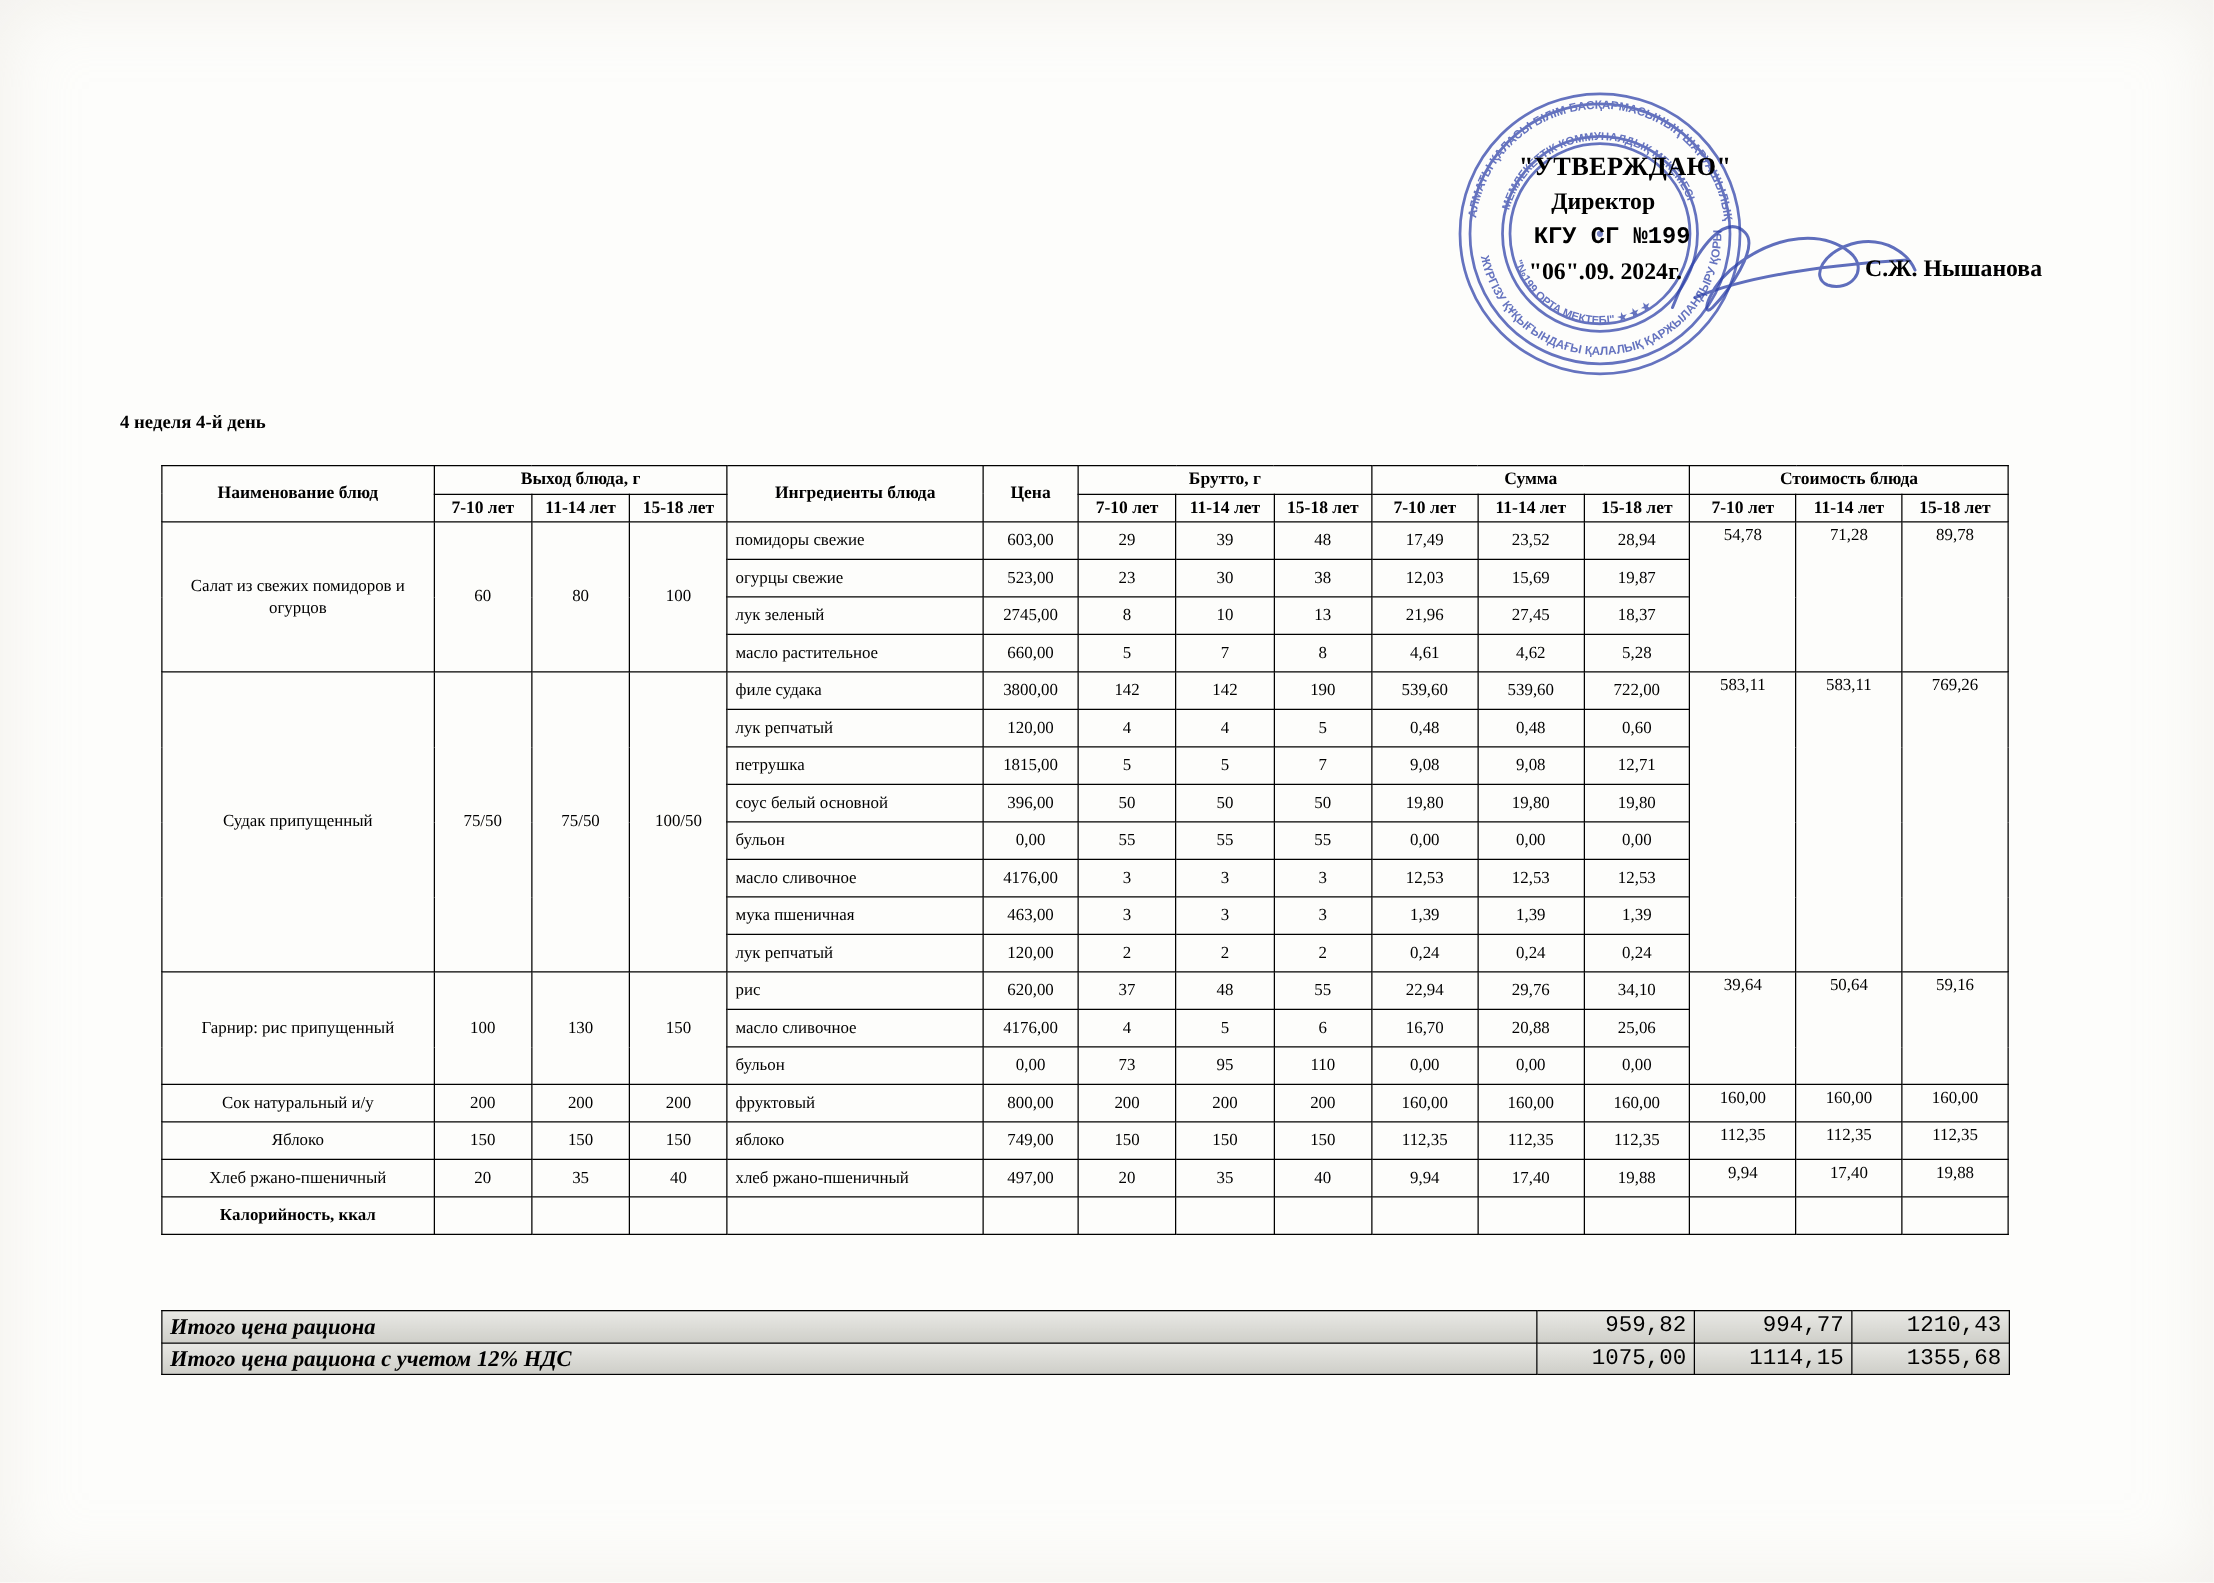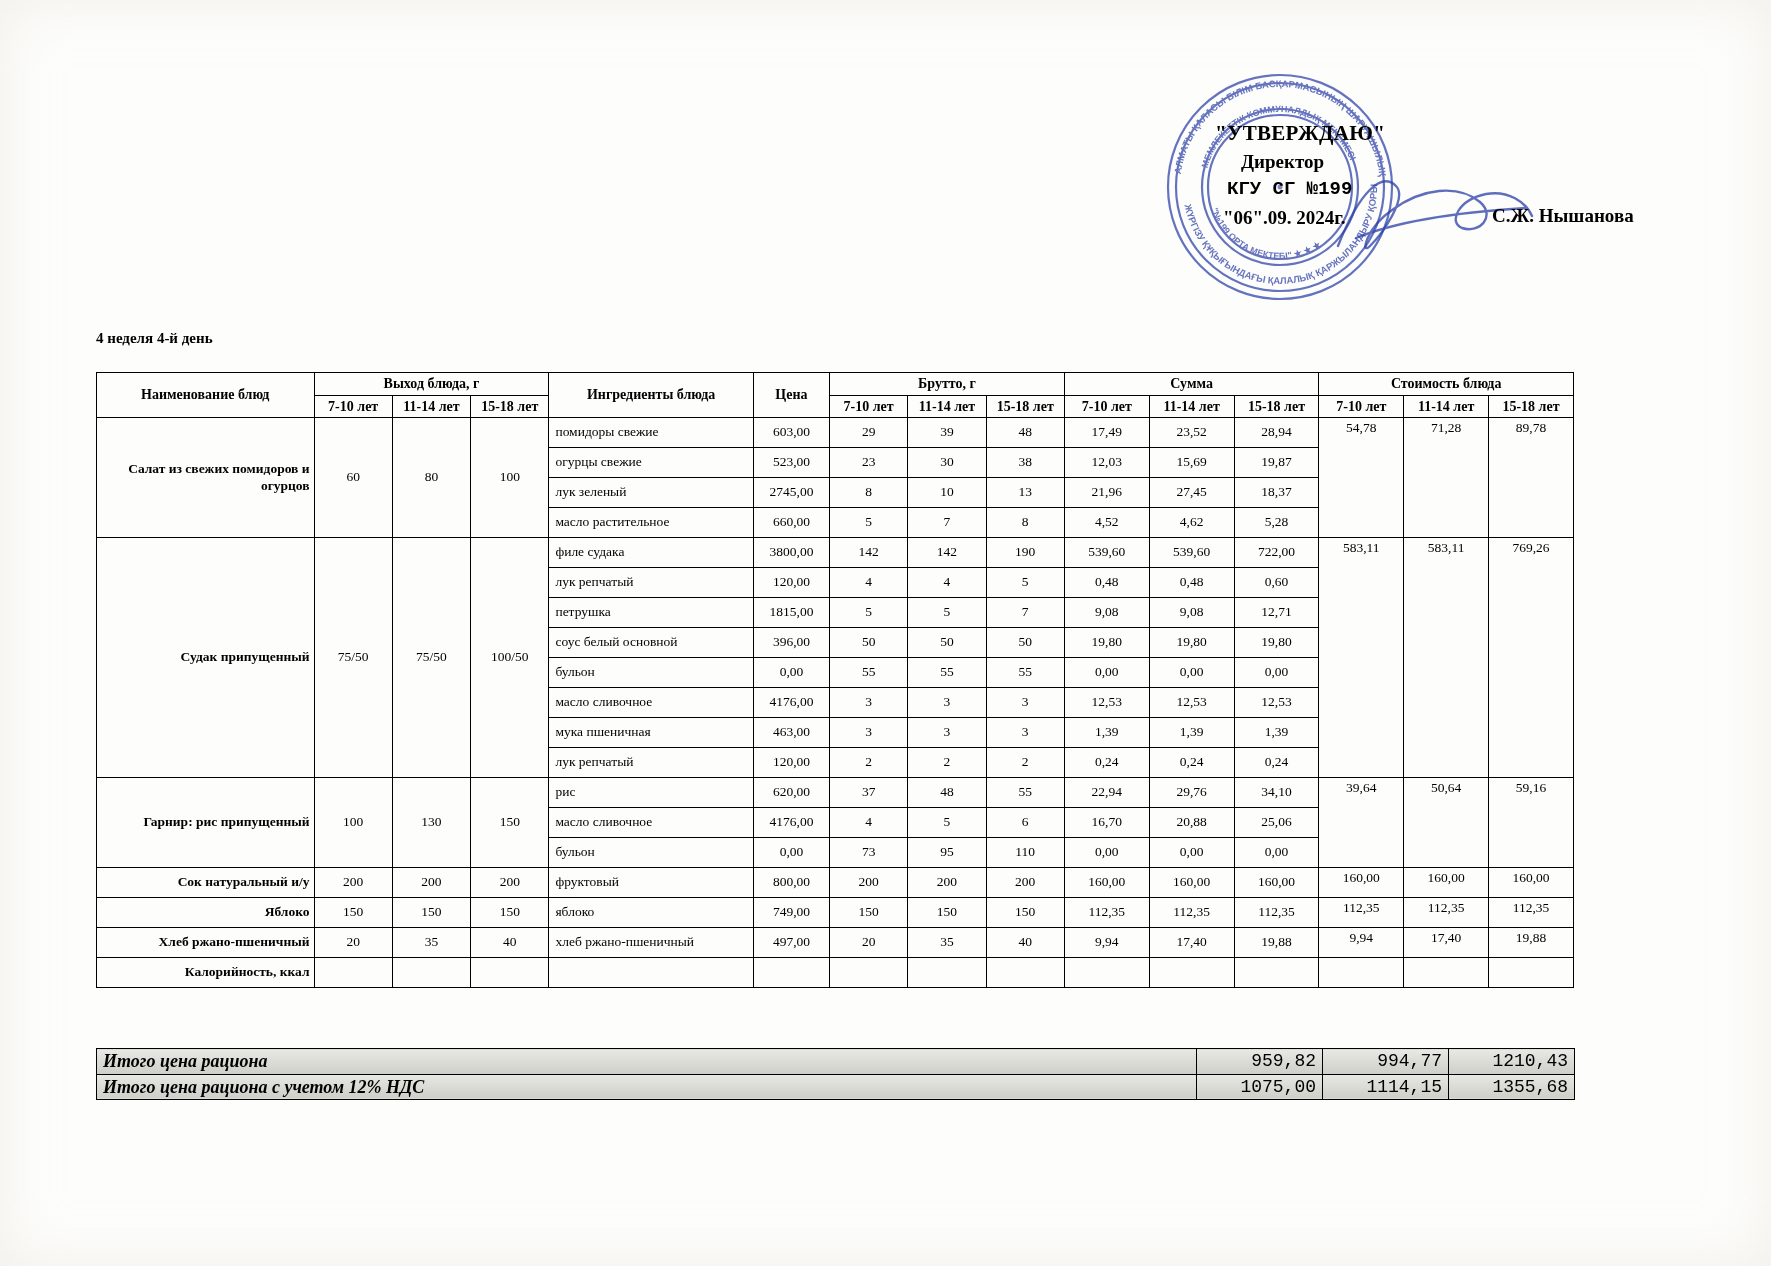--- a/index.html
+++ b/index.html
@@ -81,34 +81,35 @@
     position: absolute;
     top: 372px;
     left: 96px;
     width: 1478px;
   }
   table {
     border-collapse: collapse;
     width: 100%;
     font-size: 13.5px;
     table-layout: fixed;
+    margin-left: 33px;
   }
   th, td {
     border: 1px solid #000;
     padding: 2px 4px;
     vertical-align: middle;
     line-height: 1.25;
   }
   thead th {
     text-align: center;
     font-weight: bold;
     font-size: 14px;
   }
   td.num { text-align: center; }
-  td.name { text-align: right; padding-left: 4px; font-weight: bold; }
+  td.name { text-align: center; padding-left: 4px; }
   td.ingr { text-align: left; padding-left: 6px; }
   tr.row-h td { height: 25px; }
   .bold { font-weight: bold; }
 
   .totals-table {
     position: absolute;
     top: 1048px;
     left: 96px;
     width: 1478px;
     border-collapse: collapse;
@@ -272,21 +273,21 @@
             <td class="num">21,96</td>
             <td class="num">27,45</td>
             <td class="num">18,37</td>
           </tr>
           <tr class="row-h">
             <td class="ingr">масло растительное</td>
             <td class="num">660,00</td>
             <td class="num">5</td>
             <td class="num">7</td>
             <td class="num">8</td>
-            <td class="num">4,52</td>
+            <td class="num">4,61</td>
             <td class="num">4,62</td>
             <td class="num">5,28</td>
           </tr>
           <tr class="row-h">
             <td class="name" rowspan="8">Судак припущенный</td>
             <td class="num" rowspan="8">75/50</td>
             <td class="num" rowspan="8">75/50</td>
             <td class="num" rowspan="8">100/50</td>
             <td class="ingr">филе судака</td>
             <td class="num">3800,00</td>

